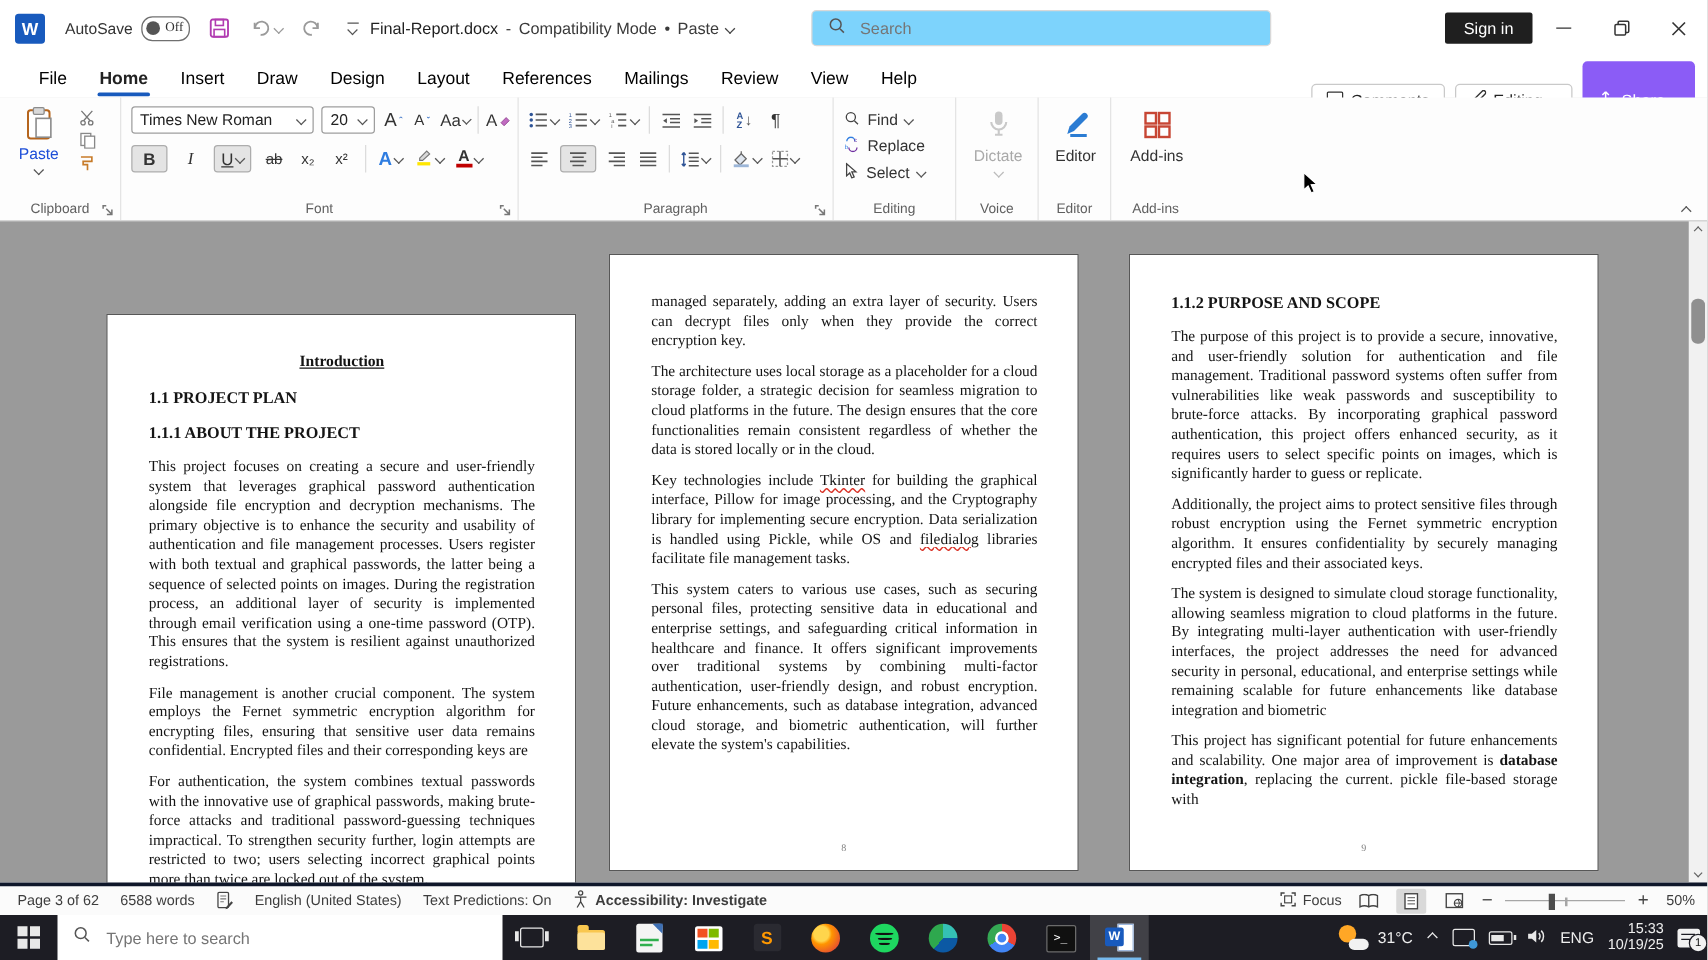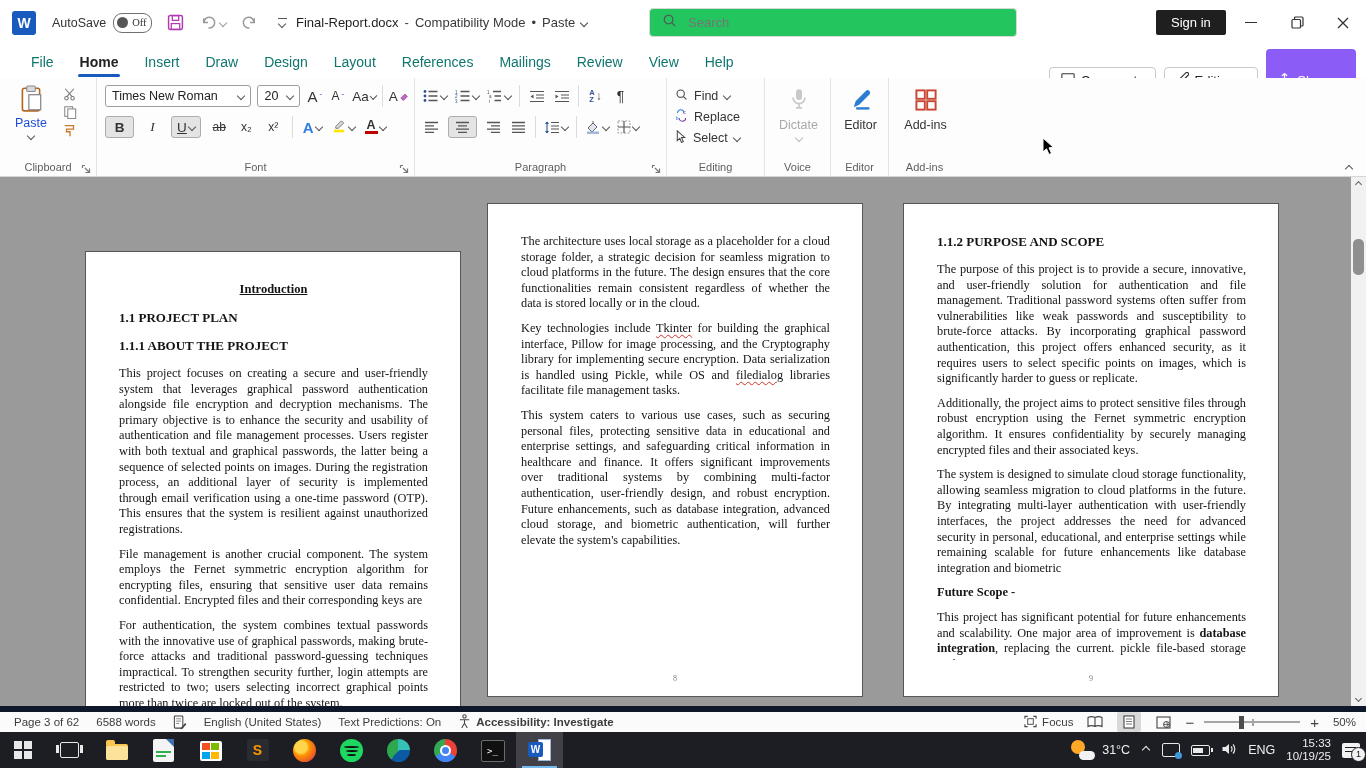--- a/index.html
+++ b/index.html
@@ -14,30 +14,30 @@
              font-size:14px;display:flex;align-items:center;justify-content:center;}
   .qat{display:flex;align-items:center;gap:13px;margin-left:16px;color:#444;}
   .autosave{display:flex;align-items:center;gap:7px;font-size:12.5px;color:#333;}
   .toggle{width:37px;height:18px;border:1px solid #707070;border-radius:9px;position:relative;display:flex;align-items:center;}
   .toggle .knob{width:11px;height:11px;border-radius:50%;background:#555;margin-left:3px;}
   .toggle .tlabel{font-size:10.5px;margin-left:4px;color:#333;font-family:Liberation Serif, serif;}
   .qbtn{width:20px;height:20px;display:flex;align-items:center;justify-content:center;}
   .qat-sep{display:flex;align-items:center;gap:2px;}
   .titletext{position:absolute;left:296px;top:0;height:45px;display:flex;align-items:center;gap:6px;font-size:13px;color:#1f1f1f;white-space:nowrap;}
   .titletext .dim{color:#3a3a3a;}
-  .tsearch{position:absolute;left:649px;top:8px;width:368px;height:29px;background:#22c55e;border:1px solid #d8d8d8;border-radius:4px;
+  .tsearch{position:absolute;left:649px;top:8px;width:368px;height:29px;background:#7dd3fc;border:1px solid #d8d8d8;border-radius:4px;
            display:flex;align-items:center;padding-left:12px;gap:9px;box-sizing:border-box;}
   .tsearch input{border:none;outline:none;background:transparent;font-size:13px;color:#444;width:280px;font-family:inherit;}
   .signin{position:absolute;left:1156px;top:10px;background:#1f1f1f;color:#fff;font-size:13px;padding:5px 15px;border-radius:2px;}
   .wincontrols{position:absolute;right:0;top:0;height:45px;display:flex;}
   .wc{width:46px;height:45px;display:flex;align-items:center;justify-content:center;color:#333;}
   
   .tabrow{position:absolute;top:45px;left:0;width:100%;height:33px;background:#fff;display:flex;align-items:center;border-bottom:1px solid #e7e7e7;}
   .tabs{display:flex;margin-left:18px;}
-  .rtab{position:relative;padding:6px 13px;font-size:14px;color:#0f766e;cursor:default;}
+  .rtab{position:relative;padding:6px 13px;font-size:14px;color:#000000;cursor:default;}
   .rtab.active{font-weight:bold;color:#222;}
   .rtab.active:after{content:"";position:absolute;left:11px;right:11px;bottom:-1px;height:3px;border-radius:2px;background:#185abd;}
   .tabbtns{position:absolute;right:10px;top:4px;display:flex;gap:8px;align-items:center;}
   .pillbtn{display:flex;align-items:center;gap:6px;border:1px solid #c9c9c9;border-radius:4px;background:#fff;height:25px;padding:0 11px;font-size:13px;color:#222;}
   .sharebtn{display:flex;align-items:center;gap:6px;border-radius:4px;background:#8b5cf6;height:26px;padding:18px 12px;font-size:13px;color:#fff;}
   
   .ribbon{position:absolute;top:78px;left:0;width:100%;height:98px;background:#fdfdfd;border-bottom:1px solid #d5d5d5;display:flex;}
   .group{position:relative;box-sizing:border-box;padding:7px 6px 20px 8px;height:100%;}
   .group+.group{border-left:1px solid #e4e4e4;}
   .glabel{position:absolute;bottom:3px;left:0;width:100%;text-align:center;font-size:11px;color:#5f5f5f;}
@@ -73,21 +73,21 @@
   .blk.h1{font-weight:bold;font-size:13px;margin-bottom:12px;}
   .blk.para{font-size:12.3px;line-height:15.6px;text-align:justify;margin-bottom:9px;}
   .blk.boldline{font-weight:bold;font-size:12.5px;margin:3px 0 10px;}
   .blk .b{font-weight:bold;}
   .blk .sq{text-decoration:underline wavy #d93025;text-decoration-thickness:1px;text-underline-offset:2px;}
   
   .vscroll{position:absolute;right:0;top:0;width:15px;height:100%;background:#f1f1f1;}
   .vscroll .arr{position:absolute;left:0;width:100%;height:15px;display:flex;align-items:center;justify-content:center;color:#606060;}
   .vthumb{position:absolute;left:2px;top:62px;width:11px;height:36px;background:#8f8f8f;border-radius:5px;}
   
-  .statusbar{position:absolute;top:706px;left:0;width:100%;height:26px;background:#fbfbfb;border-top:6px solid #0f172a;
+  .statusbar{position:absolute;top:706px;left:0;width:100%;height:26px;background:#fbfbfb;border-top:3px solid #0f172a;
              display:flex;align-items:center;font-size:11.5px;color:#3d3d3d;box-sizing:border-box;}
   .sb-left{display:flex;align-items:center;gap:17px;margin-left:14px;}
   .sb-right{position:absolute;right:10px;display:flex;align-items:center;gap:10px;}
   .sb-item{display:flex;align-items:center;gap:5px;}
   .viewbtn{width:24px;height:20px;display:flex;align-items:center;justify-content:center;border-radius:2px;}
   .viewbtn.active{background:#d9d9d9;}
   .ztrack{position:relative;width:96px;height:14px;display:flex;align-items:center;}
   .ztrack .line{width:100%;height:1.5px;background:#a6a6a6;}
   .ztrack .tick{position:absolute;left:50%;top:4px;width:1.5px;height:7px;background:#a6a6a6;}
   .ztrack .zthumb{position:absolute;left:36%;top:1px;width:5px;height:13px;background:#4d4d4d;}
@@ -558,33 +558,33 @@
           <div class="blk h1"><span>1.1 PROJECT PLAN</span></div>
           <div class="blk h1"><span>1.1.1  ABOUT THE PROJECT</span></div>
           <div class="blk para"><span>This project focuses on creating a secure and user-friendly system that leverages graphical password authentication alongside file encryption and decryption mechanisms. The primary objective is to enhance the security and usability of authentication and file management processes. Users register with both textual and graphical passwords, the latter being a sequence of selected points on images. During the registration process, an additional layer of security is implemented through email verification using a one-time password (OTP). This ensures that the system is resilient against unauthorized registrations.</span></div>
           <div class="blk para"><span>File management is another crucial component. The system employs the Fernet symmetric encryption algorithm for encrypting files, ensuring that sensitive user data remains confidential. Encrypted files and their corresponding keys are</span></div>
           <div class="blk para"><span>For authentication, the system combines textual passwords with the innovative use of graphical passwords, making brute-force attacks and traditional password-guessing techniques impractical. To strengthen security further, login attempts are restricted to two; users selecting incorrect graphical points more than twice are locked out of the system.</span></div>
         </div>
         <div class="page-num">7</div>
     </div>
     <div class="page" style="left:487px;">
       <div class="page-body">
+          <div class="blk para"><span>managed separately, adding an extra layer of security. Users can decrypt files only when they provide the correct encryption key.</span></div>
           <div class="blk para"><span>The architecture uses local storage as a placeholder for a cloud storage folder, a strategic decision for seamless migration to cloud platforms in the future. The design ensures that the core functionalities remain consistent regardless of whether the data is stored locally or in the cloud.</span></div>
           <div class="blk para"><span>Key technologies include </span><span class="sq">Tkinter</span><span> for building the graphical interface, Pillow for image processing, and the Cryptography library for implementing secure encryption. Data serialization is handled using Pickle, while OS and </span><span class="sq">filedialog</span><span> libraries facilitate file management tasks.</span></div>
           <div class="blk para"><span>This system caters to various use cases, such as securing personal files, protecting sensitive data in educational and enterprise settings, and safeguarding critical information in healthcare and finance. It offers significant improvements over traditional systems by combining multi-factor authentication, user-friendly design, and robust encryption. Future enhancements, such as database integration, advanced cloud storage, and biometric authentication, will further elevate the system's capabilities.</span></div>
         </div>
         <div class="page-num">8</div>
     </div>
     <div class="page" style="left:903px;">
       <div class="page-body">
           <div class="blk h1"><span>1.1.2  PURPOSE AND SCOPE</span></div>
           <div class="blk para"><span>The purpose of this project is to provide a secure, innovative, and user-friendly solution for authentication and file management. Traditional password systems often suffer from vulnerabilities like weak passwords and susceptibility to brute-force attacks. By incorporating graphical password authentication, this project offers enhanced security, as it requires users to select specific points on images, which is significantly harder to guess or replicate.</span></div>
           <div class="blk para"><span>Additionally, the project aims to protect sensitive files through robust encryption using the Fernet symmetric encryption algorithm. It ensures confidentiality by securely managing encrypted files and their associated keys.</span></div>
           <div class="blk para"><span>The system is designed to simulate cloud storage functionality, allowing seamless migration to cloud platforms in the future. By integrating multi-layer authentication with user-friendly interfaces, the project addresses the need for advanced security in personal, educational, and enterprise settings while remaining scalable for future enhancements like database integration and biometric</span></div>
-          <div class="blk boldline"><span>Future Scope -</span></div>
           <div class="blk para"><span>This project has significant potential for future enhancements and scalability. One major area of improvement is </span><span class="b">database integration</span><span>, replacing the current. pickle file-based storage with</span></div>
         </div>
         <div class="page-num">9</div>
     </div>
     <div class="vscroll">
       <div class="arr" style="top:0;">
           <span class="chv up" style="width:4px;height:4px;"></span>
         </div>
       <div class="vthumb"></div>
       <div class="arr" style="bottom:0;">
@@ -653,20 +653,27 @@
 
   <div class="taskbar">
     <div class="tb-start">
         <span class="winlogo">
           <div></div>
           <div></div>
           <div></div>
           <div></div>
         </span>
       </div>
+    <div class="tb-search">
+      <span><svg width="15" height="15" viewBox="0 0 16 16">
+            <circle cx="7" cy="7" r="4.6" fill="none" stroke="#555" stroke-width="1.3"></circle>
+            <line x1="10.6" y1="10.6" x2="14" y2="14" stroke="#555" stroke-width="1.3"></line>
+          </svg></span>
+      <input placeholder="Type here to search" style="">
+    </div>
     <div class="tb-cell">
         <span class="taskview"></span>
       </div>
     <div class="tb-cell">
         <span class="appic">
           <span class="folder"></span>
         </span>
       </div>
     <div class="tb-cell">
         <span class="appic">

